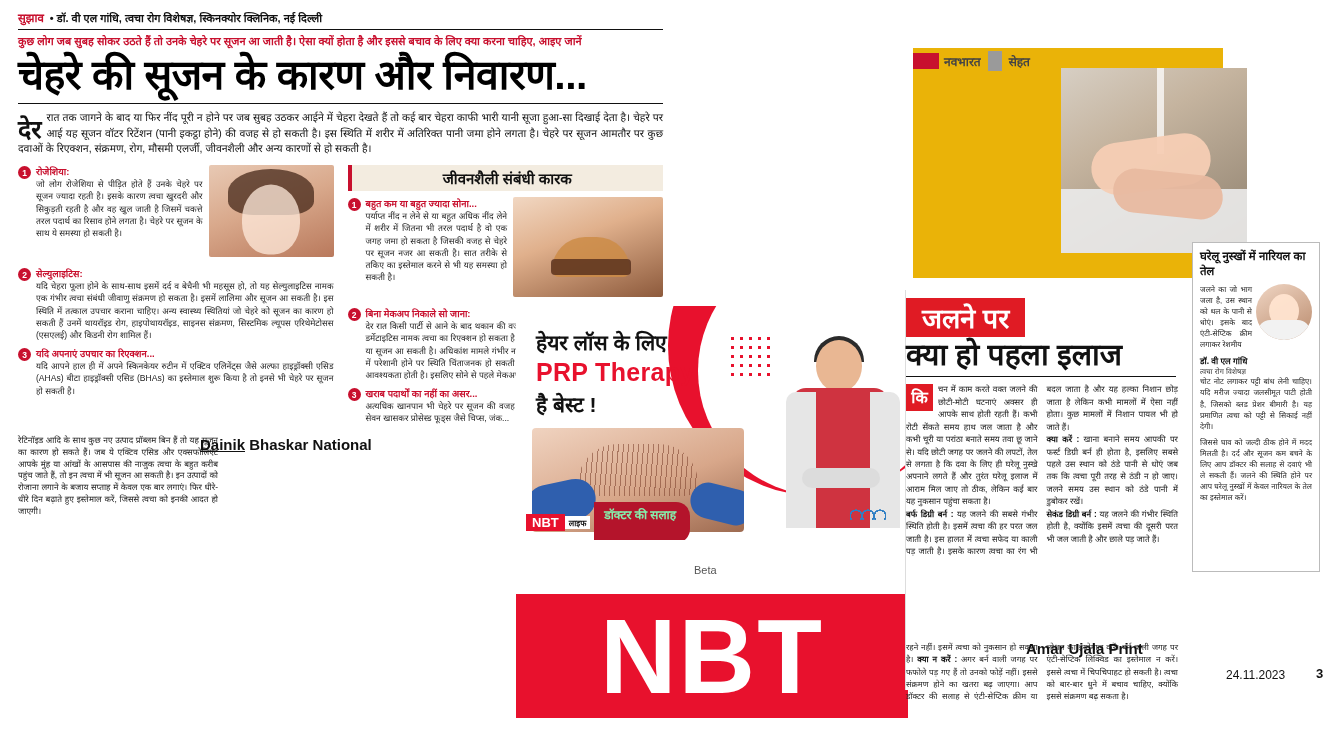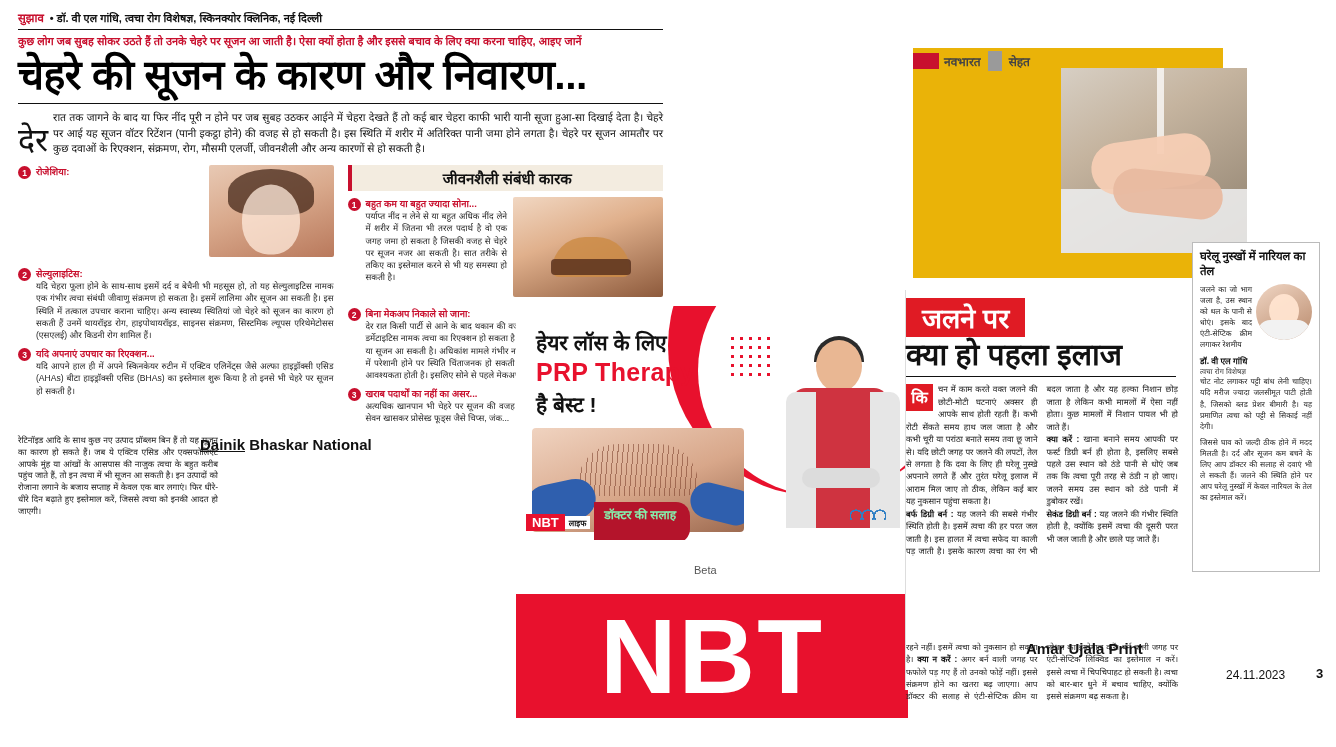--- a/index.html
+++ b/index.html
@@ -33,22 +33,22 @@
   .bh-headline{
     font-size:41px;line-height:1.05;font-weight:bold;letter-spacing:-0.5px;
     color:#000;margin:2px 0 6px 0;
   }
   .bh-rule2{border-top:1.5px solid #111;margin:2px 0 6px 0;}
   .bh-intro{
     font-size:10.5px;line-height:1.5;color:#111;text-align:justify;
     margin-bottom:8px;
   }
   .bh-intro .dropcap{
-    font-size:32px;font-weight:normal;line-height:0.9;float:left;
-    margin:16px 5px 0 0;
+    font-size:25px;font-weight:bold;line-height:0.9;float:left;
+    margin:8px 5px 0 0;
   }
   .bh-cols{display:flex;gap:14px;}
   .bh-col{flex:1;}
   .bh-secthead{
     background:#f3ece0;border-left:4px solid #c8102e;
     font-size:15px;font-weight:bold;color:#111;
     padding:3px 6px;margin-bottom:6px;text-align:center;
   }
   .bh-item{display:flex;gap:5px;margin-bottom:6px;}
   .bh-num{
@@ -262,20 +262,21 @@
       <div class="bh-col">
 
         <div class="bh-item">
           <div class="bh-num">1</div>
           <div class="bh-itemtxt">
             <div class="bh-photo">
               <div class="hair"></div>
               <div class="face"></div>
             </div>
             <span class="bh-itemhead">रोजेशिया:</span>
+            <span class="bh-itembody">जो लोग रोजेशिया से पीड़ित होते हैं उनके चेहरे पर सूजन ज्यादा रहती है। इसके कारण त्वचा खुरदरी और सिकुड़ती रहती है और वह खुल जाती है जिसमें चकत्ते तरल पदार्थ का रिसाव होने लगता है। चेहरे पर सूजन के साथ ये समस्या हो सकती है।</span>
           </div>
         </div>
 
         <div class="bh-item">
           <div class="bh-num">2</div>
           <div class="bh-itemtxt">
             <span class="bh-itemhead">सेल्युलाइटिस:</span>
             <span class="bh-itembody">यदि चेहरा फूला होने के साथ-साथ इसमें दर्द व बेचैनी भी महसूस हो, तो यह सेल्युलाइटिस नामक एक गंभीर त्वचा संबंधी जीवाणु संक्रमण हो सकता है। इसमें लालिमा और सूजन आ सकती है। इस स्थिति में तत्काल उपचार कराना चाहिए। अन्य स्वास्थ्य स्थितियां जो चेहरे को सूजन का कारण हो सकती हैं उनमें थायरॉइड रोग, हाइपोथायरॉइड, साइनस संक्रमण, सिस्टमिक ल्यूपस एरिथेमेटोसस (एसएलई) और किडनी रोग शामिल हैं।</span>
           </div>
         </div>

